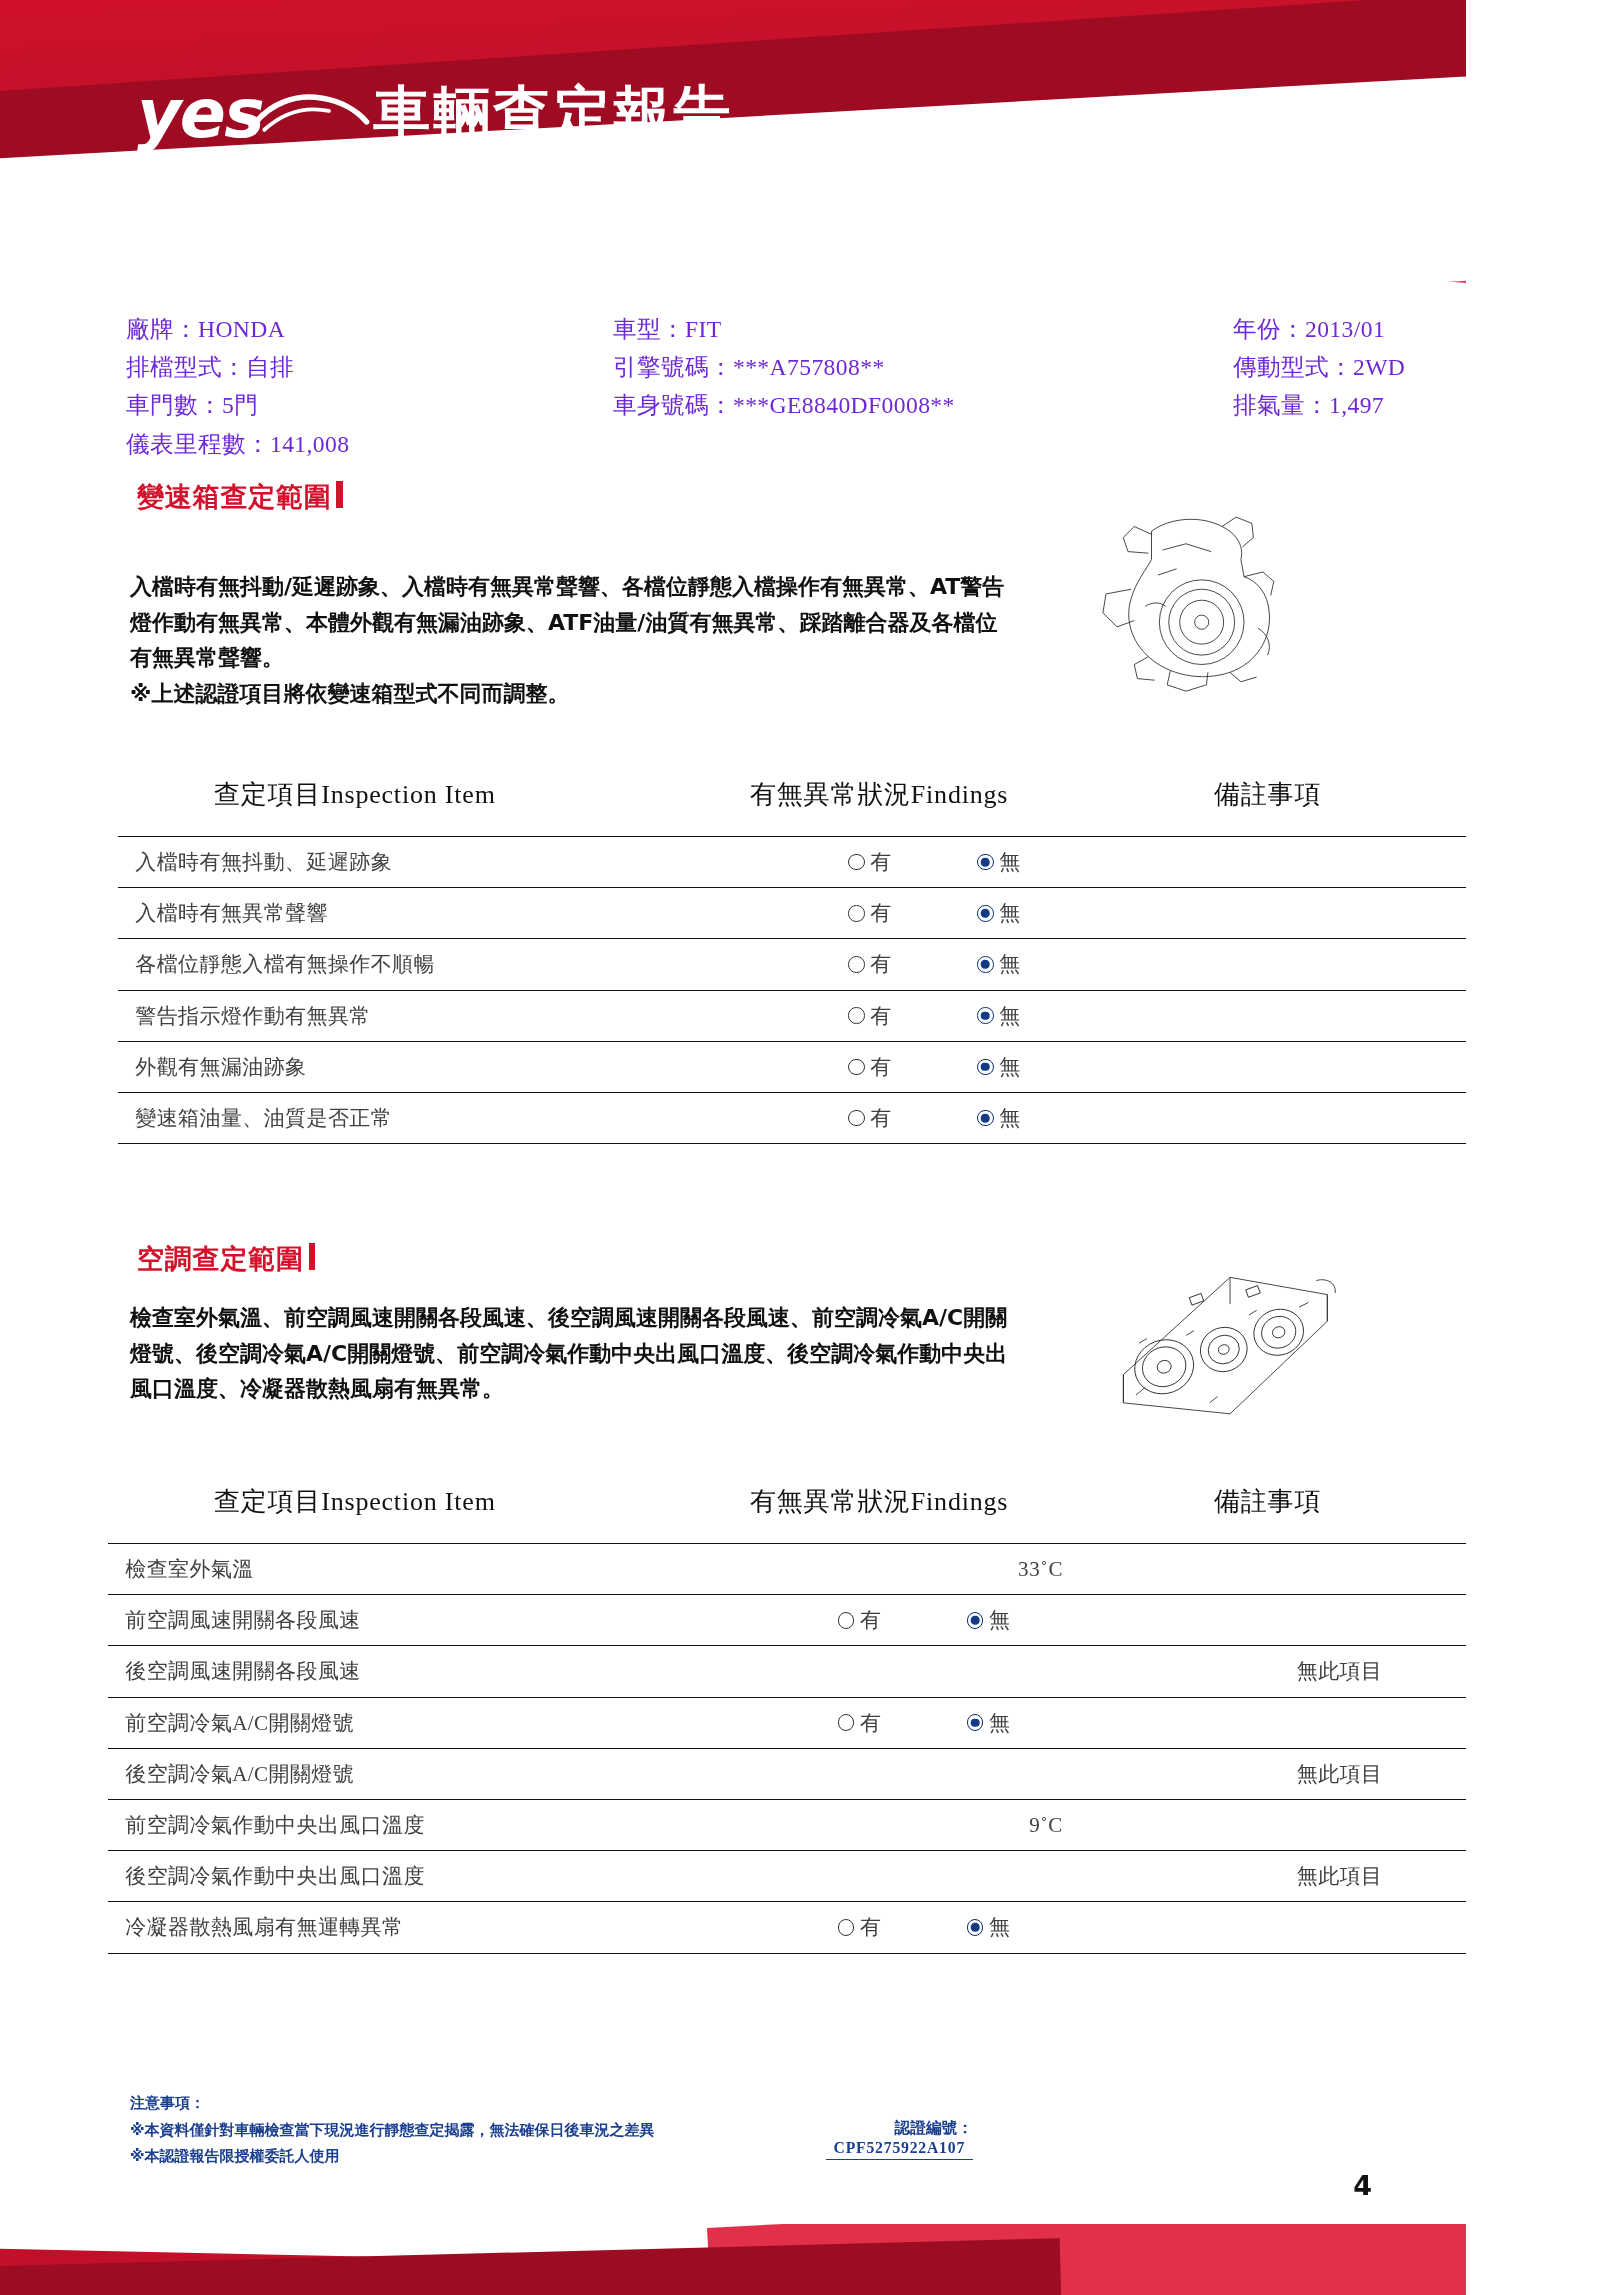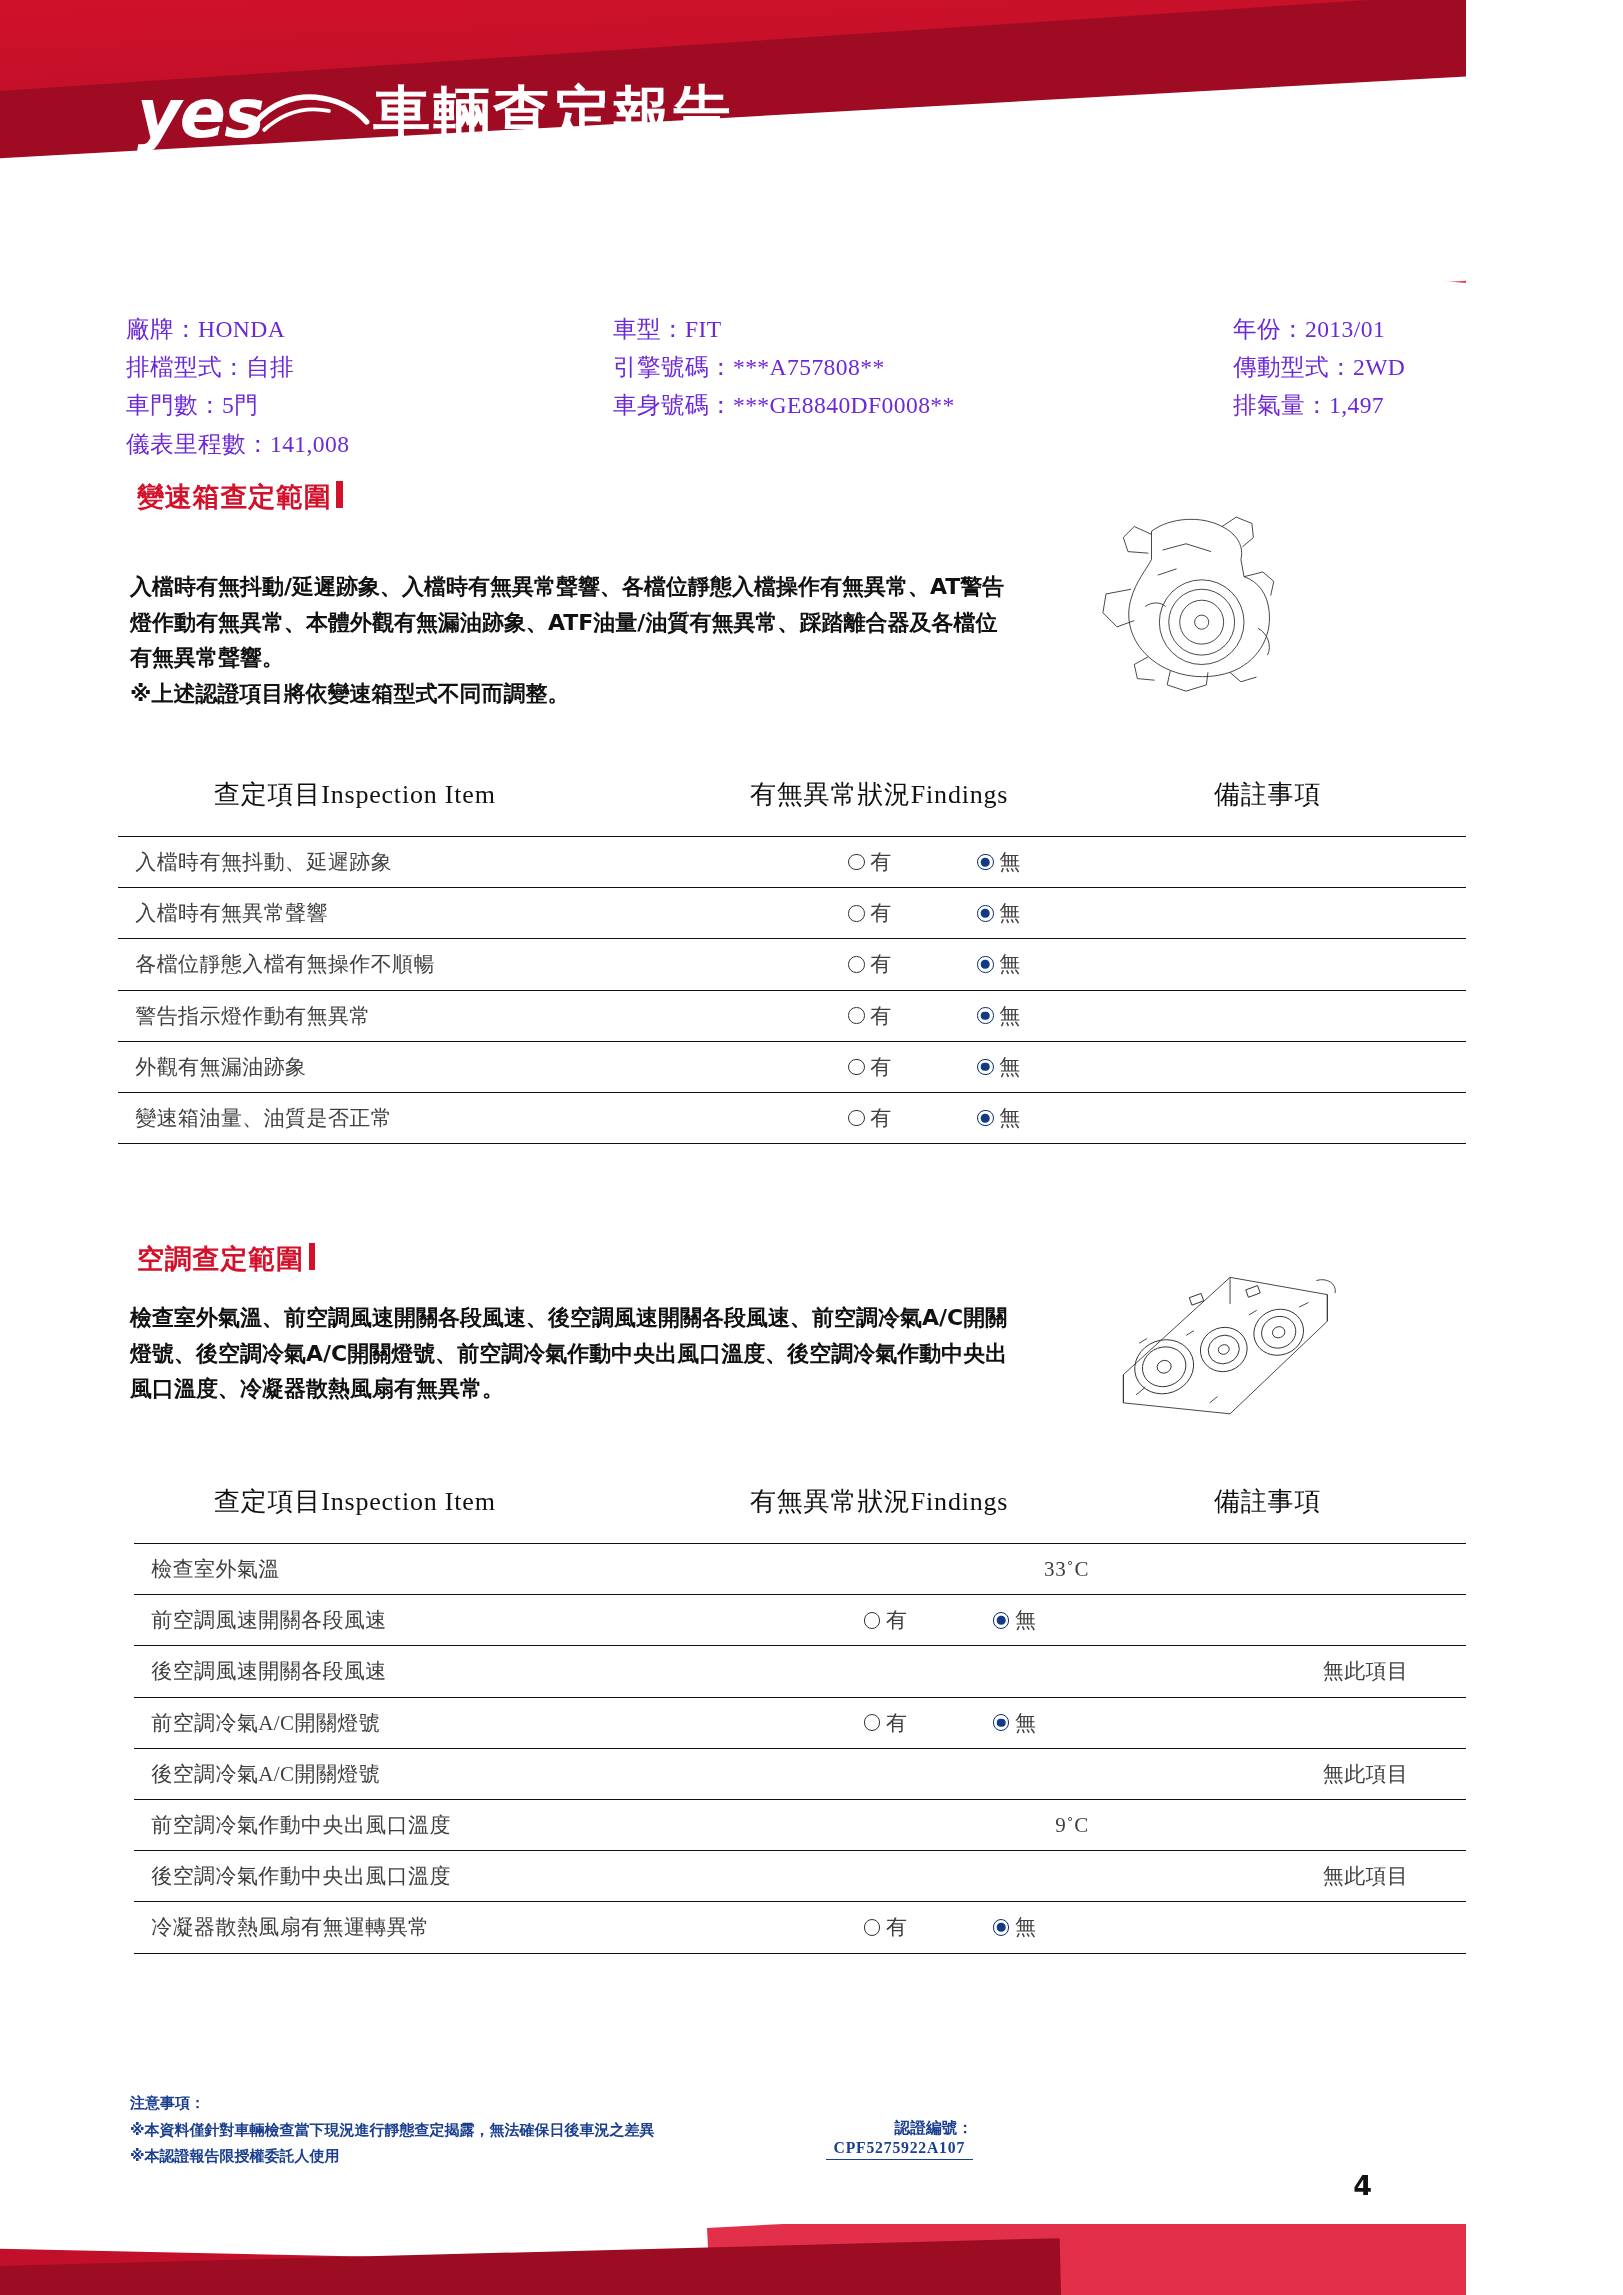--- a/index.html
+++ b/index.html
@@ -515,21 +515,21 @@
       <path d="M150 196 L160 188"></path>
     </g>
   </svg>
 
   <div class="tbl-head" style="top:1484px; left:130px;">
     <span class="h-item">查定項目Inspection Item</span>
     <span class="h-find">有無異常狀況Findings</span>
     <span class="h-note">備註事項</span>
   </div>
 
-  <table class="insp" style="top:1543px; left:134px;">
+  <table class="insp" style="top:1543px; left:108px;">
     <tbody>
         <tr>
       <td class="td-item">檢查室外氣溫</td>
       <td class="td-find">
         <div class="val-center">33˚C</div>
       </td>
       <td class="td-note"></td>
     </tr>
     <tr>
       <td class="td-item">前空調風速開關各段風速</td>

